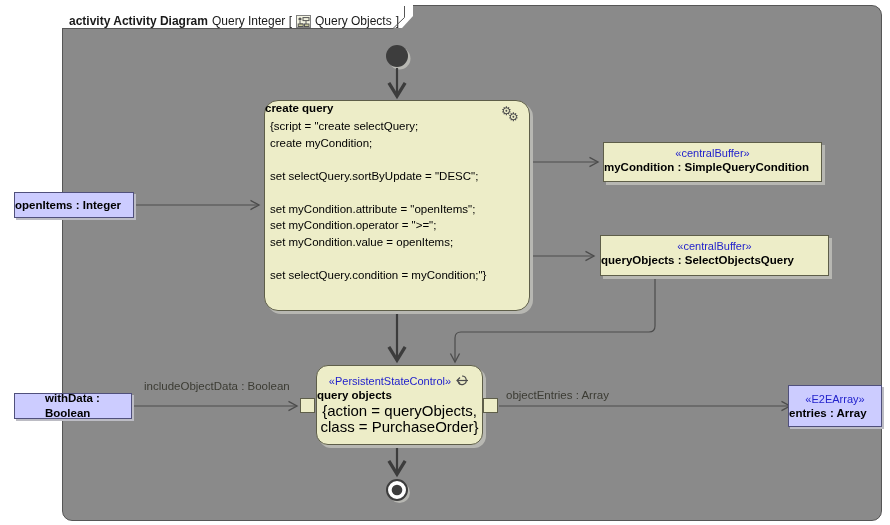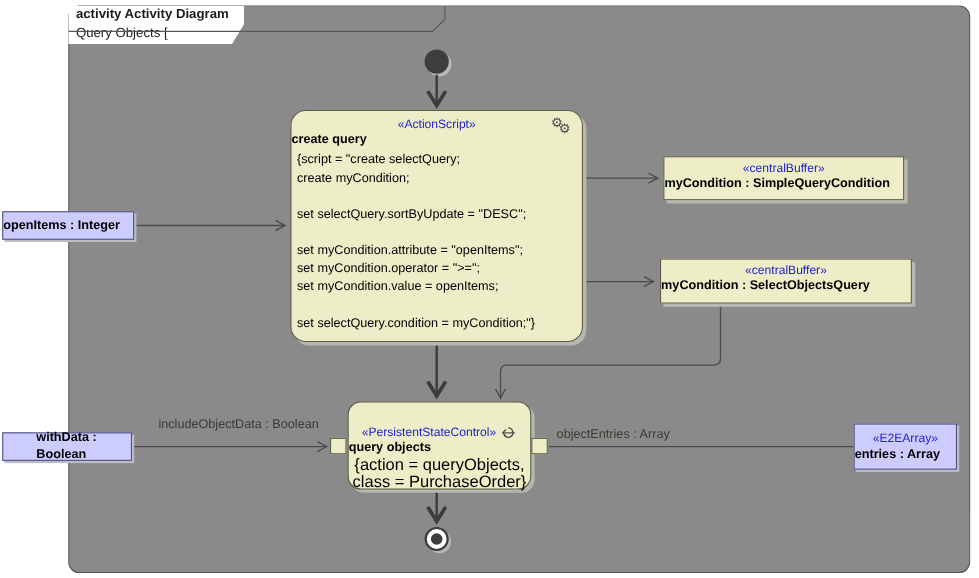--- a/index.html
+++ b/index.html
@@ -14,71 +14,70 @@
     background-image:
       linear-gradient(#8a8a8a,#8a8a8a),
       linear-gradient(#8a8a8a,#8a8a8a),
       radial-gradient(circle,#8f8f8f 0.9px,rgba(0,0,0,0) 1.05px),
       radial-gradient(circle,#8f8f8f 0.9px,rgba(0,0,0,0) 1.05px);
     background-size:7px 1px,1px 7px,10px 50px,50px 10px;
     background-position:30px 90px,33px 87px,8px 15px,8px 5px;
     background-repeat:repeat;
   }
   #frame-title{
-    position:absolute;left:62px;top:5px;height:23px;padding:0 14px 12px 7px;
-    display:flex;align-items:flex-start;gap:4px;font-size:12px;white-space:nowrap;
+    position:absolute;left:62px;top:5px;height:23px;padding:0 14px 0 7px;
+    display:flex;align-items:flex-end;gap:4px;font-size:12px;white-space:nowrap;
     background:#ffffff;z-index:2;
     clip-path:polygon(0 0,100% 0,100% 48%,calc(100% - 11px) 100%,0 100%);
-    flex-direction:column;
   }
   #frame-title .bold{font-weight:bold;}
   
   .node{
     position:absolute;background:#EDEDC8;border:1px solid #5E5E49;
     box-shadow:3px 3px 0 0 #b7b7b2;z-index:3;box-sizing:border-box;
   }
   .rounded{border-radius:14px;}
   .stereo{color:#2222CC;font-size:11px;text-align:center;line-height:14px;}
   .nodename{font-weight:bold;font-size:11.5px;text-align:left;line-height:15px;color:#000;}
   .script{padding:2px 4px 0 5px;font-size:11.5px;line-height:16.5px;color:#000;}
   .script-line{min-height:16.5px;white-space:pre;}
   .bodyline{font-size:15px;line-height:16px;text-align:center;color:#000;}
   .param{
     position:absolute;background:#CCCCFF;border:1px solid #50507C;
     box-shadow:2px 2px 0 0 #bcbcc4;z-index:4;box-sizing:border-box;
-    display:flex;flex-direction:column;justify-content:center;
+    display:flex;flex-direction:column;justify-content:center;margin-left:12px;
   }
   .param .nodename{font-size:11.5px;}
   .pin{
     position:absolute;width:15px;height:15px;background:#EDEDC8;
     border:1px solid #5E5E49;z-index:4;box-sizing:border-box;
   }
   .edge-label{
     position:absolute;font-size:11.5px;color:#3b3b33;z-index:5;white-space:nowrap;
   }
   
   .gears{position:absolute;right:6px;top:4px;width:22px;height:20px;color:#4c4c4c;z-index:1;}
   .gears span{position:absolute;font-size:12px;line-height:12px;}
   .gears .g1{left:0;top:0;}
   .gears .g2{left:7px;top:6px;}
   
-  .stereo-row{display:flex;align-items:center;justify-content:center;gap:3px;margin-top:20px;}
+  .stereo-row{display:flex;align-items:flex-start;justify-content:center;gap:3px;margin-top:8px;}
   svg{display:block;}
   #edges{position:absolute;left:0;top:0;z-index:2;pointer-events:none;}
 </style>
 </head>
 <body>
 
 <div id="stage">
 
   <div id="frame"></div>
 
   <div id="frame-title">
     <span class="bold">activity Activity Diagram</span>
-    <span>Query Objects [</span>
+    <span>Query Integer [</span>
     <span>
       <svg width="15" height="13" viewBox="0 0 15 13">
         <rect x="0.5" y="0.5" width="14" height="12" fill="#f4f4e2" stroke="#808080"></rect>
         <circle cx="4" cy="4" r="1.6" fill="#555"></circle>
         <rect x="7" y="2.6" width="6" height="3" fill="none" stroke="#555"></rect>
         <path d="M4,6 V9 H7 M10,6 V9" stroke="#555" fill="none"></path>
         <rect x="2.2" y="9" width="5" height="2.5" fill="#cfcf9e" stroke="#555"></rect>
         <rect x="8.5" y="9" width="4.5" height="2.5" fill="#cfcf9e" stroke="#555"></rect>
       </svg>
     </span>
@@ -122,21 +121,20 @@
     <circle cx="397" cy="490" r="5.3" fill="#3d3d3d"></circle>
 
     <path d="M62.5,28.5 H393 L404.5,17.5 V6" stroke="#565656" fill="none"></path>
   </svg>
 
   <div class="node rounded" style="left:264px;top:100px;width:266px;height:211px;">
     <div class="gears">
       <span class="g1">⚙</span>
         <span class="g2">⚙</span>
     </div>
-    <div class="stereo" style="margin-top:5px;">«ActionScript»</div>
     <div class="nodename">create query</div>
     <div class="script">
       <div class="script-line">{script = "create selectQuery;</div>
       <div class="script-line">create myCondition;</div>
       <div class="script-line"></div>
       <div class="script-line">set selectQuery.sortByUpdate = "DESC";</div>
       <div class="script-line"></div>
       <div class="script-line">set myCondition.attribute = "openItems";</div>
       <div class="script-line">set myCondition.operator = "&gt;=";</div>
       <div class="script-line">set myCondition.value = openItems;</div>
@@ -145,21 +143,21 @@
     </div>
   </div>
 
   <div class="node" style="left:603px;top:142px;width:219px;height:40px;padding-top:3px;">
     <div class="stereo">«centralBuffer»</div>
     <div class="nodename">myCondition : SimpleQueryCondition</div>
   </div>
 
   <div class="node" style="left:600px;top:235px;width:229px;height:41px;padding-top:3px;">
     <div class="stereo">«centralBuffer»</div>
-    <div class="nodename">myCondition : SelectObjectsQuery</div>
+    <div class="nodename">queryObjects : SelectObjectsQuery</div>
   </div>
 
   <div class="node rounded" style="left:316px;top:365px;width:167px;height:80px;border-radius:12px;">
     <div class="stereo-row">
       <span class="stereo">«PersistentStateControl»</span>
       <span>
         <svg width="16" height="13" viewBox="0 0 16 13">
           <path d="M8,2 a4.3,4.3 0 1 1 -3.8,6.4" fill="none" stroke="#4c4c4c" stroke-width="1.2"></path>
           <path d="M14,6.5 H3" stroke="#4c4c4c" stroke-width="1.2"></path>
           <path d="M6,3.5 L3,6.5 L6,9.5" fill="none" stroke="#4c4c4c" stroke-width="1.2"></path>

